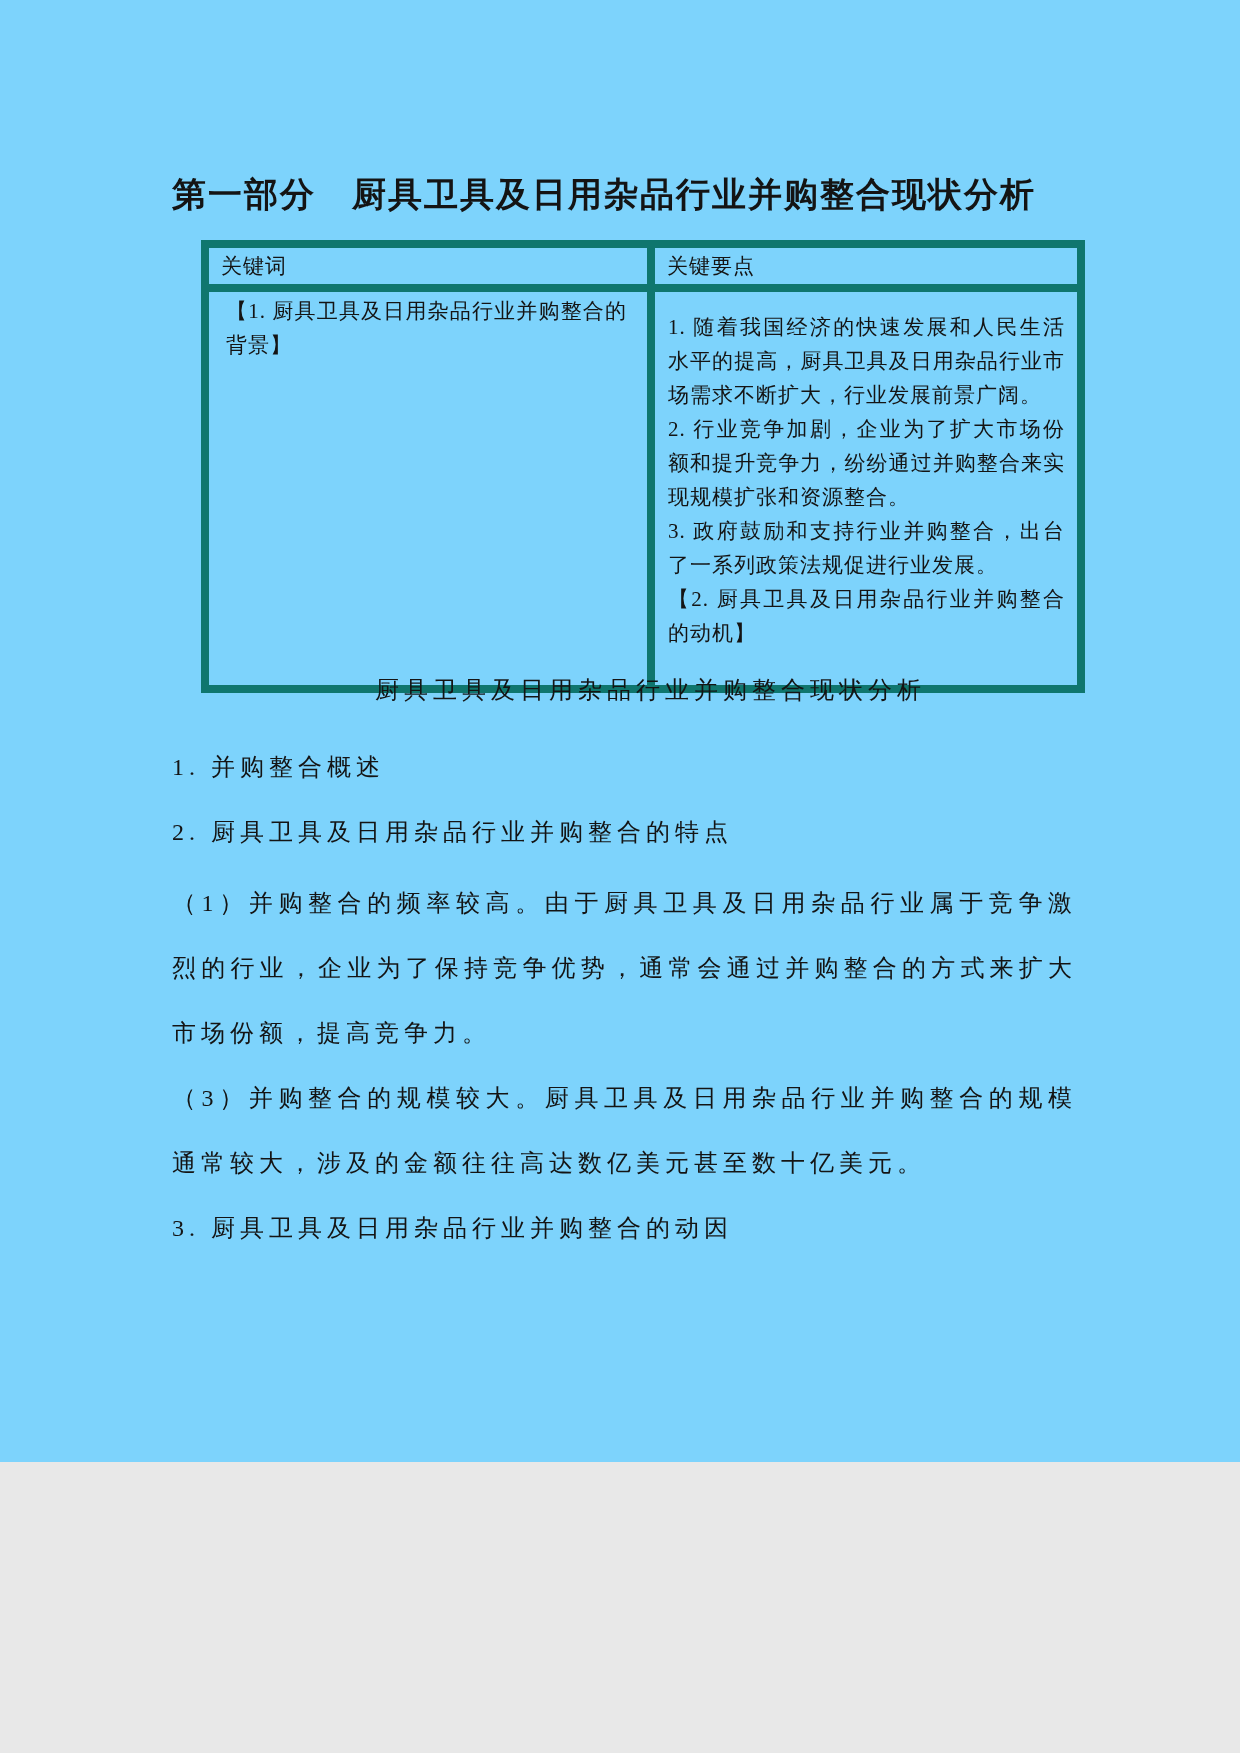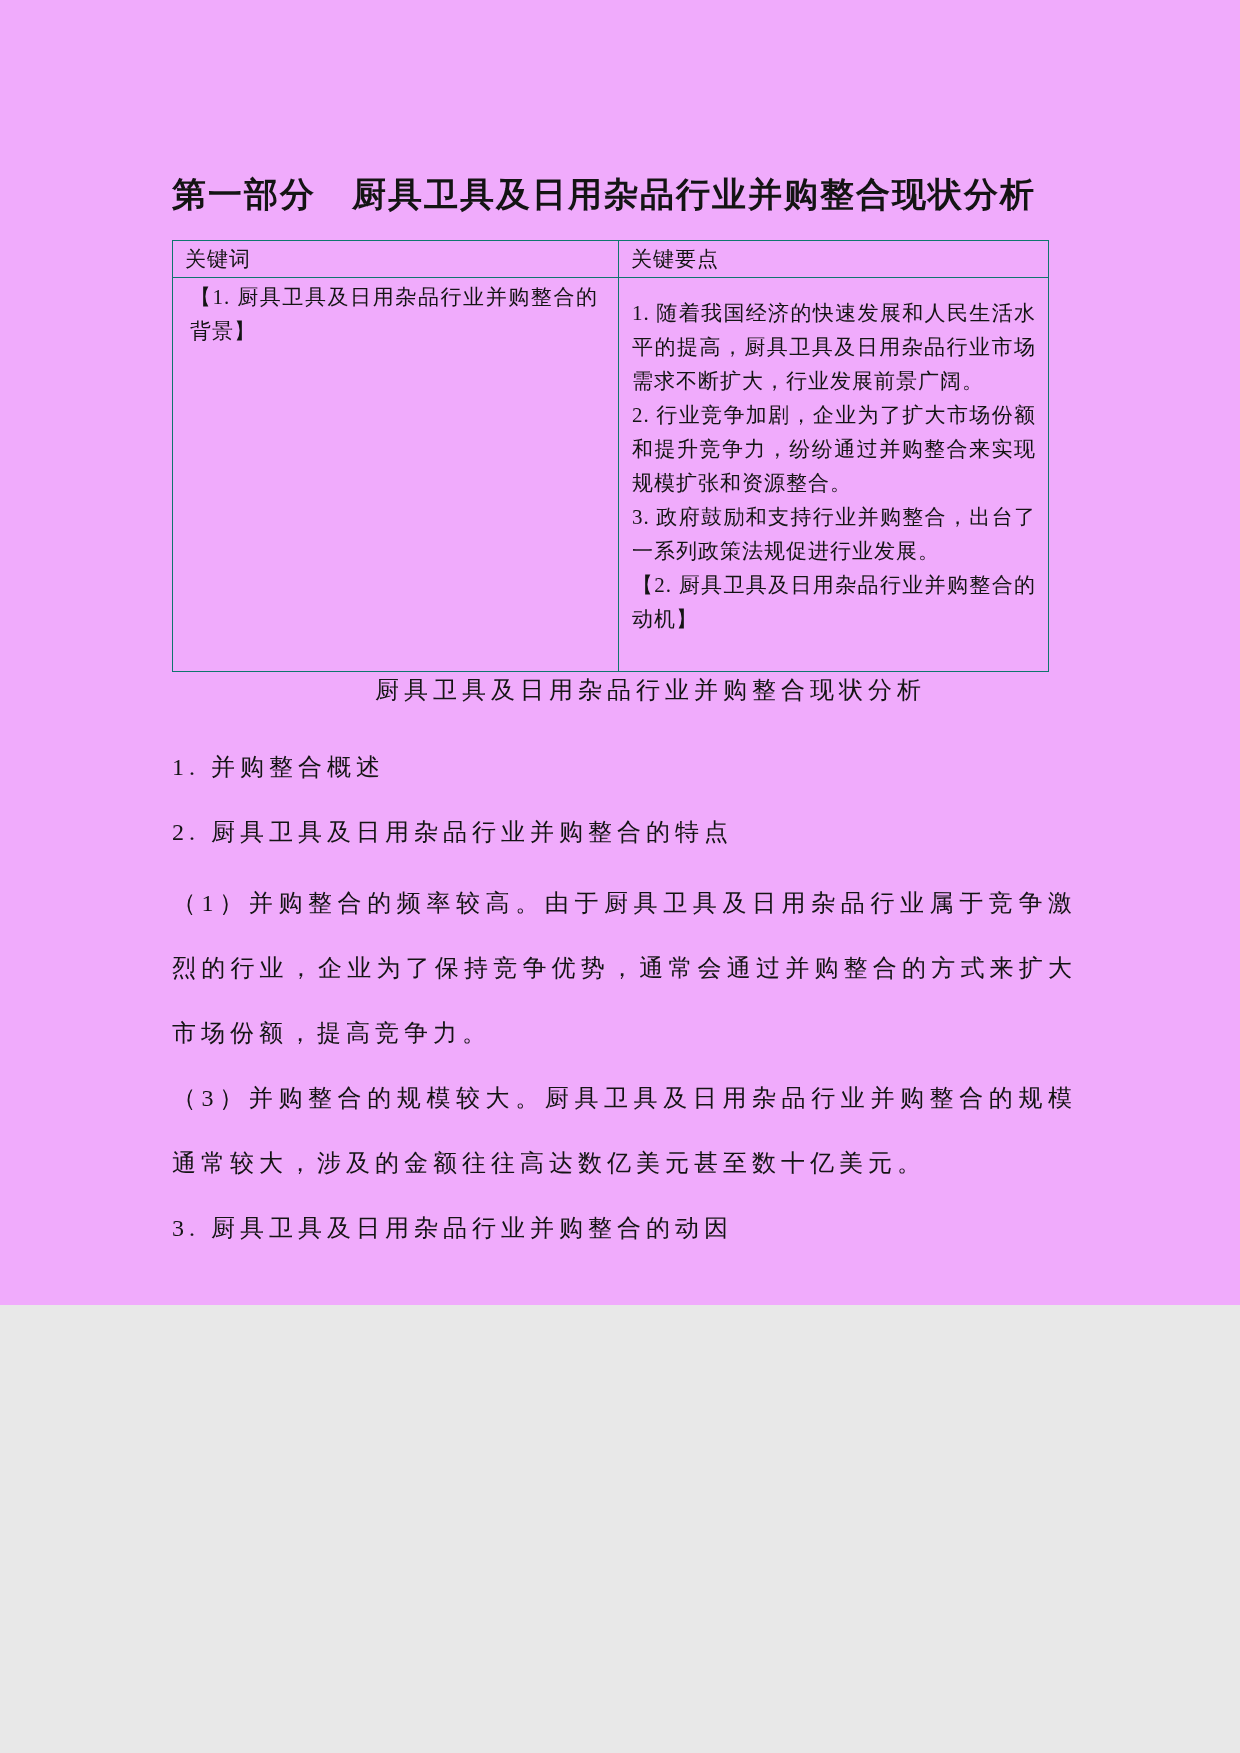--- a/index.html
+++ b/index.html
@@ -1,21 +1,21 @@
 <!DOCTYPE html>
 <html><head>
 <meta charset="utf-8">
 <style>
   html, body { margin: 0; padding: 0; background: #e8e8e8; }
   .page {
     position: relative;
     width: 1240px;
-    height: 1305px;
+    height: 1462px;
     margin: 0 auto;
-    background: #f0abfc;
+    background: #7dd3fc;
     color: #141414;
     font-family: "Liberation Serif", "DejaVu Serif", serif;
     overflow: hidden;
   }
   .heading {
     position: absolute;
     left: 172px;
     top: 146px;
     width: 920px;
     font-size: 34px;
@@ -25,21 +25,21 @@
     white-space: nowrap;
   }
   table.kp {
     position: absolute;
     left: 172px;
     top: 240px;
     width: 876px;
     border-collapse: collapse;
     table-layout: fixed;
   }
-  table.kp, table.kp th, table.kp td { border: 1px solid #0f766e; }
+  table.kp, table.kp th, table.kp td { border: 8px solid #0f766e; margin-left: 29px; }
   table.kp th {
     height: 32px;
     font-size: 21px;
     font-weight: 400;
     text-align: left;
     padding: 2px 12px;
     letter-spacing: 1px;
     vertical-align: middle;
   }
   table.kp td { vertical-align: top; font-size: 21px; }

